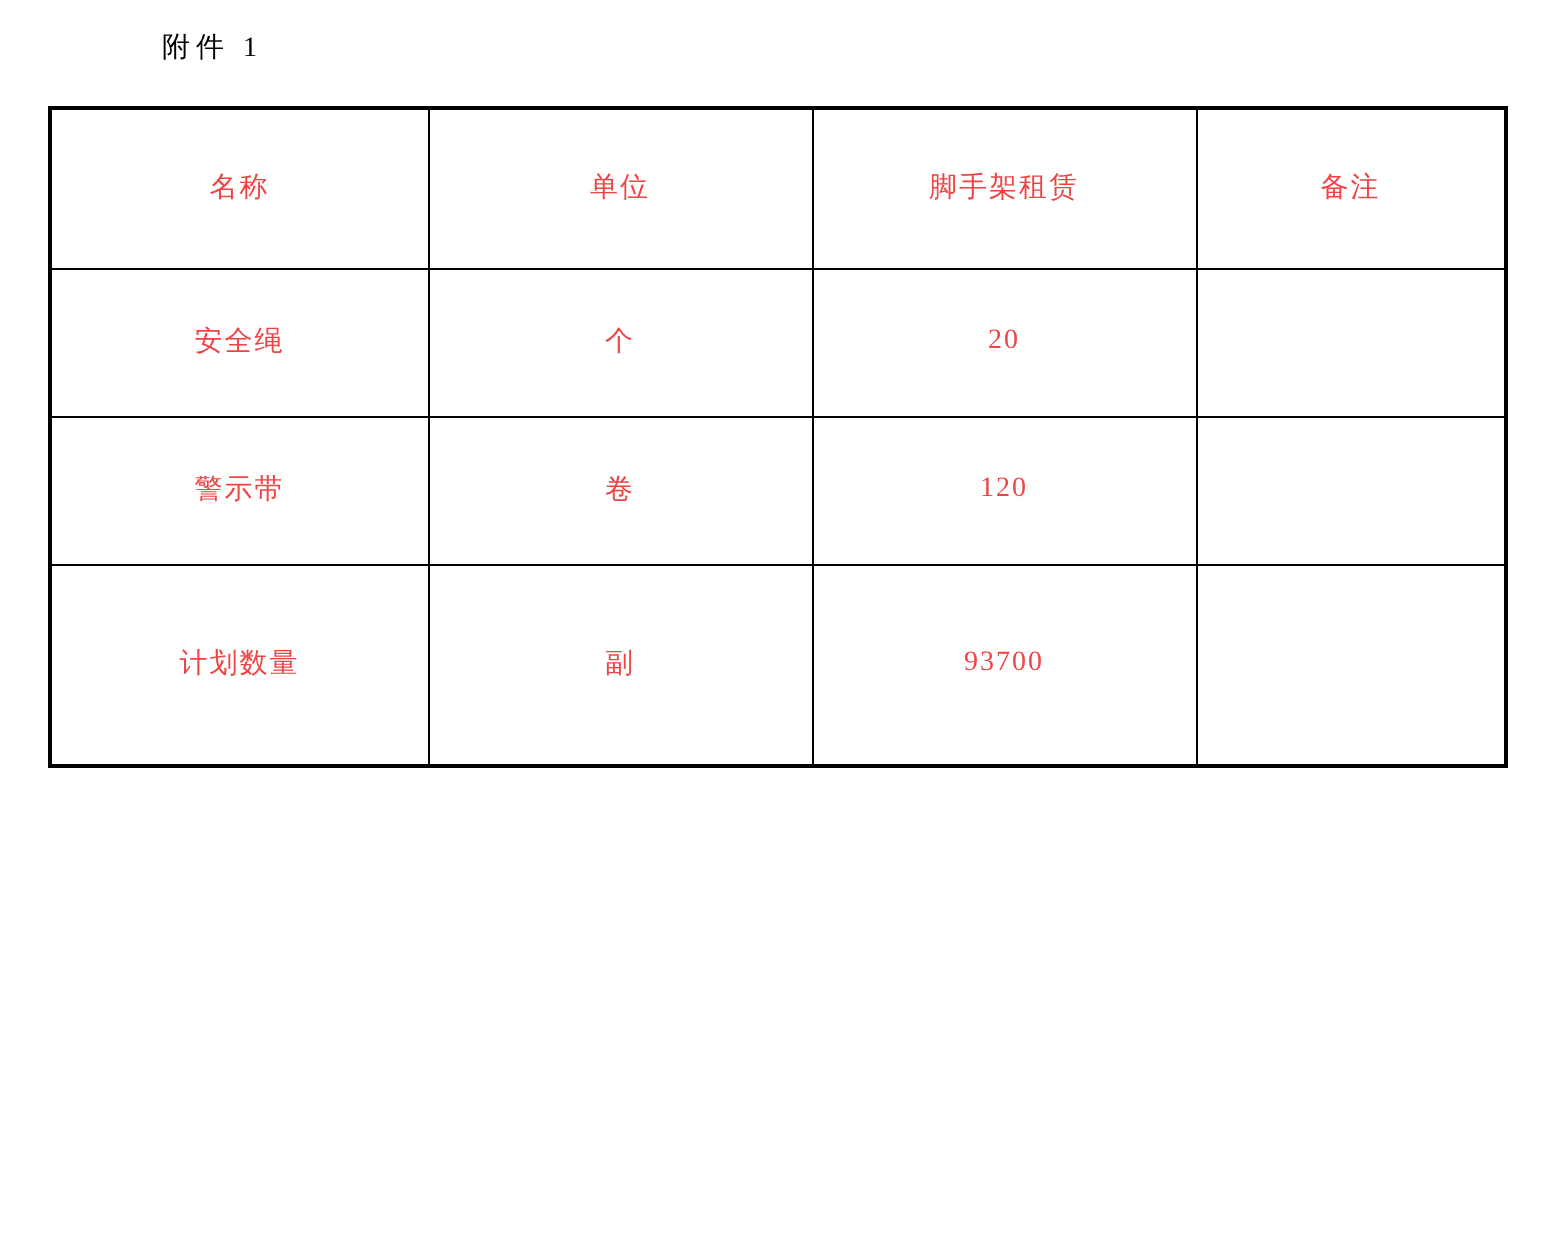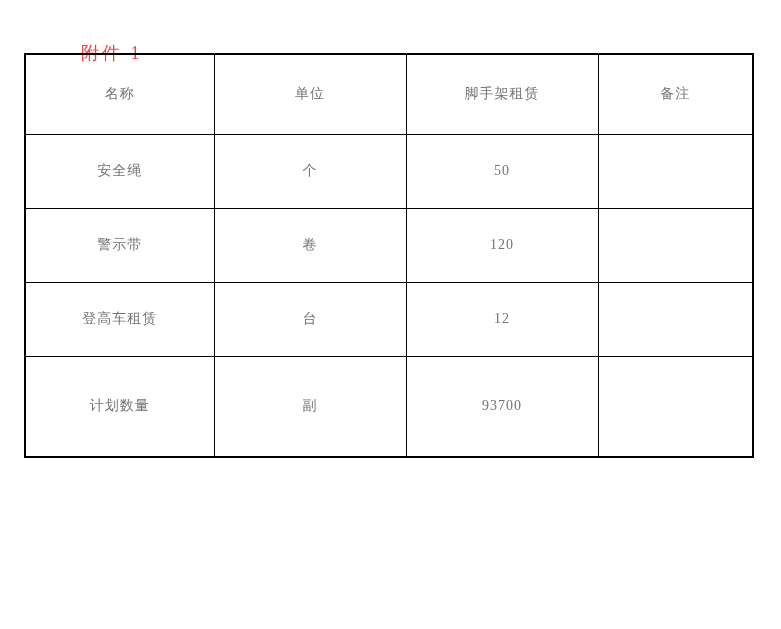--- a/index.html
+++ b/index.html
@@ -11,44 +11,43 @@
     position: relative;
     width: 781px;
     height: 629px;
     overflow: hidden;
     font-family: "Liberation Serif", "DejaVu Serif", serif;
   }
   .page-title {
     position: absolute;
     left: 81px;
     top: 14px;
-    font-size: 18px;
+    font-size: 14px;
     line-height: 22px;
-    color: #ef4444;
+    color: #000000;
     letter-spacing: 3px;
     white-space: pre;
-    margin-top: 28px;
   }
   table.plan-table {
     position: absolute;
     left: 24px;
     top: 53px;
     width: 728px;
     border-collapse: collapse;
     table-layout: fixed;
     border: 2px solid #000000;
   }
   table.plan-table th,
   table.plan-table td {
     border: 1px solid #000000;
     text-align: center;
     vertical-align: middle;
     font-size: 14px;
     font-weight: normal;
-    color: #737373;
+    color: #ef4444;
     letter-spacing: 1px;
     padding: 0;
     overflow: hidden;
   }
   table.plan-table thead tr { height: 80px; }
   table.plan-table tbody tr { height: 74px; }
   table.plan-table tbody tr:last-child { height: 101px; }
 </style>
 </head>
 <body>
@@ -67,33 +66,27 @@
       <th>名称</th>
       <th>单位</th>
       <th>脚手架租赁</th>
       <th>备注</th>
     </tr>
   </thead>
   <tbody id="table-body">
       <tr>
         <td>安全绳</td>
         <td>个</td>
-        <td>50</td>
+        <td>20</td>
         <td></td>
       </tr>
       <tr>
         <td>警示带</td>
         <td>卷</td>
         <td>120</td>
-        <td></td>
-      </tr>
-      <tr>
-        <td>登高车租赁</td>
-        <td>台</td>
-        <td>12</td>
         <td></td>
       </tr>
       <tr>
         <td>计划数量</td>
         <td>副</td>
         <td>93700</td>
         <td></td>
       </tr>
     </tbody>
 </table>

